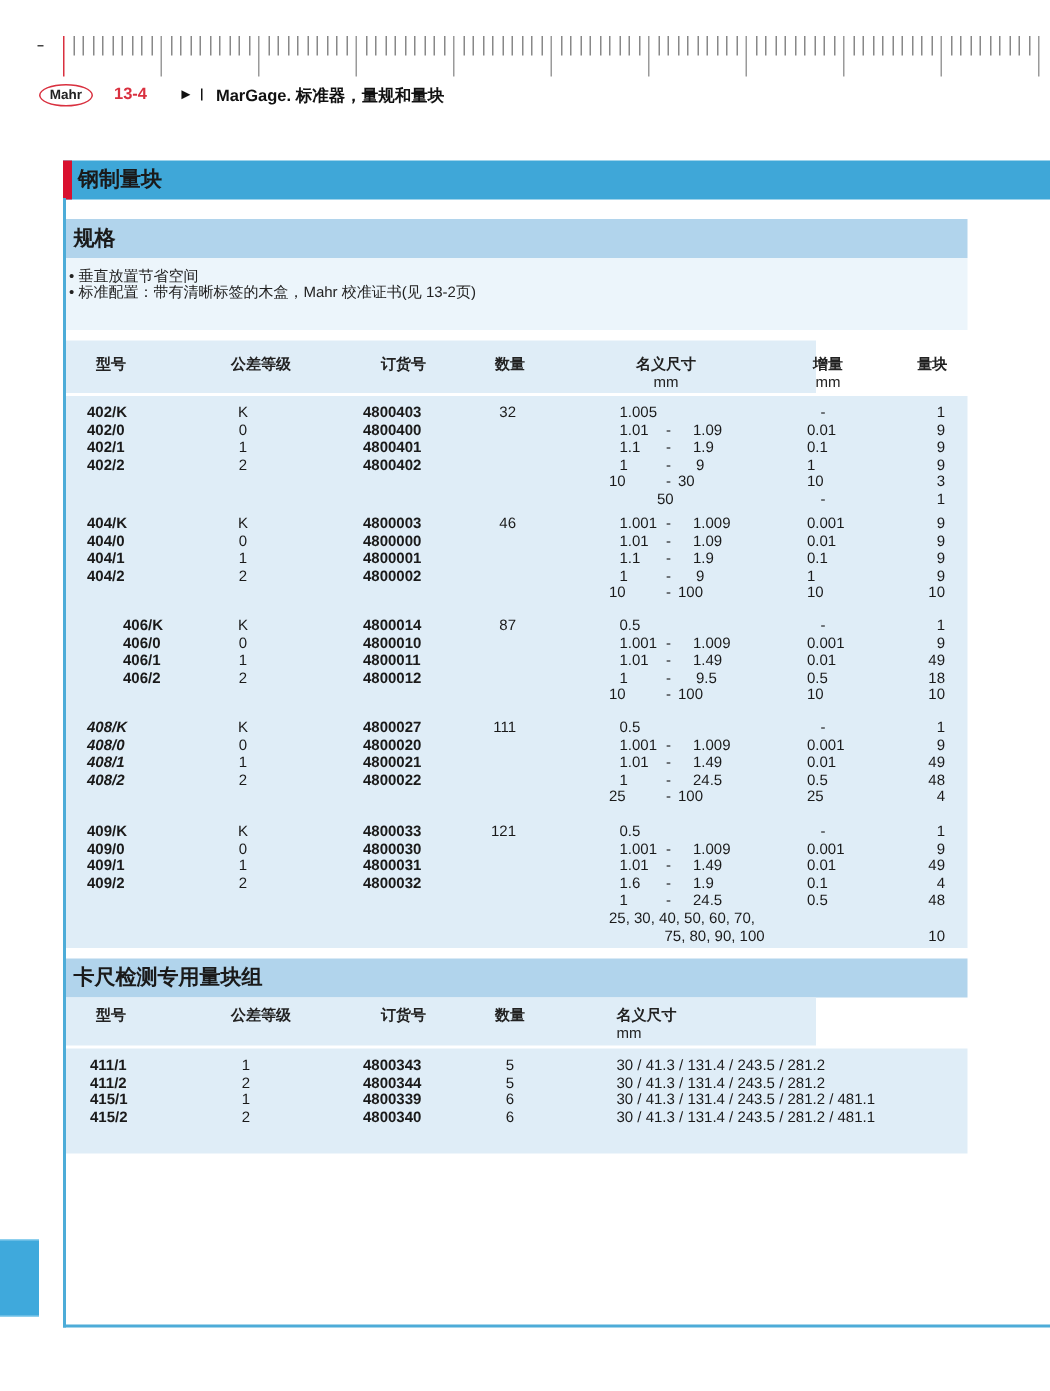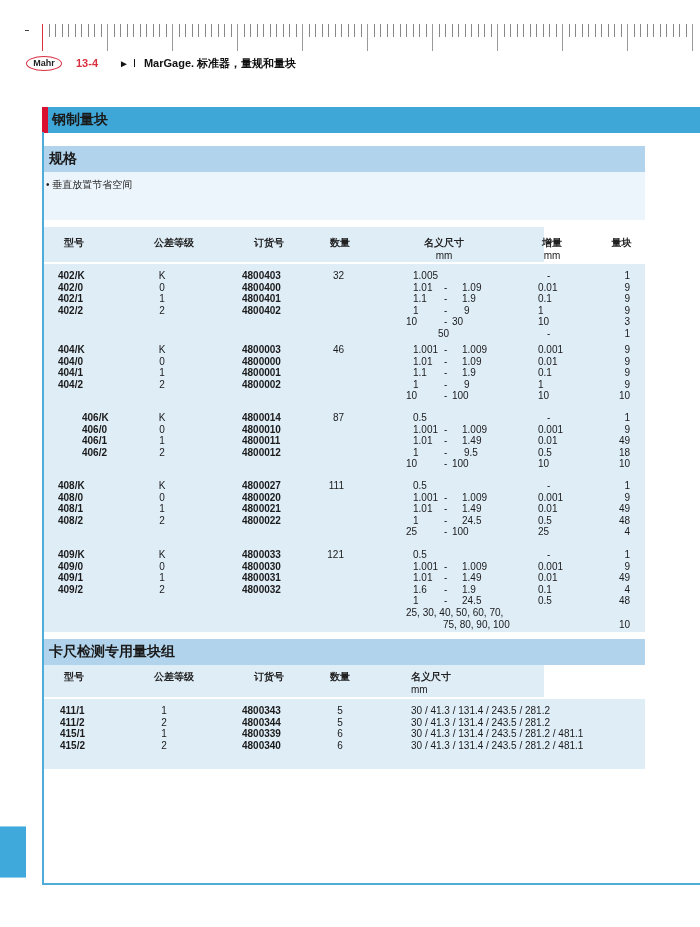--- a/index.html
+++ b/index.html
@@ -173,20 +173,21 @@
 
 <div class="frame-left"></div>
 <div class="frame-bottom"></div>
 <div class="side-tab"></div>
 
 <div class="sec-head" style="top:146px;">
   <div class="t">规格</div>
 </div>
 <div class="notes">
   <div>• 垂直放置节省空间</div>
+  <div>• 标准配置：带有清晰标签的木盒，Mahr 校准证书(见 13-2页)</div>
 </div>
 
 <div class="thead" style="top:227px;height:35px;">
   <div class="th" style="left:10px;top:9px;width:40px;">型号</div>
   <div class="th" style="left:100px;top:9px;width:60px;">公差等级</div>
   <div class="th" style="left:200px;top:9px;width:50px;">订货号</div>
   <div class="th" style="left:276px;top:9px;width:40px;">数量</div>
   <div class="th" style="left:370px;top:9px;width:60px;">
     <span>名义尺寸</span>
     <span class="sub">mm</span>
@@ -377,21 +378,21 @@
       <div style="">0.5</div>
       <div style="">10</div>
     </div>
     <div class="td right" style="left:560px;top:148px;width:26px;">
       <div>1</div>
       <div>9</div>
       <div>49</div>
       <div>18</div>
       <div>10</div>
     </div>
-    <div class="td b" style="left:14px;top:216px;">
+    <div class="td b" style="left:14px;top:216px;font-style:italic;">
       <div>408/K</div>
       <div>408/0</div>
       <div>408/1</div>
       <div>408/2</div>
     </div>
     <div class="td center" style="left:108px;top:216px;width:20px;">
       <div>K</div>
       <div>0</div>
       <div>1</div>
       <div>2</div>

